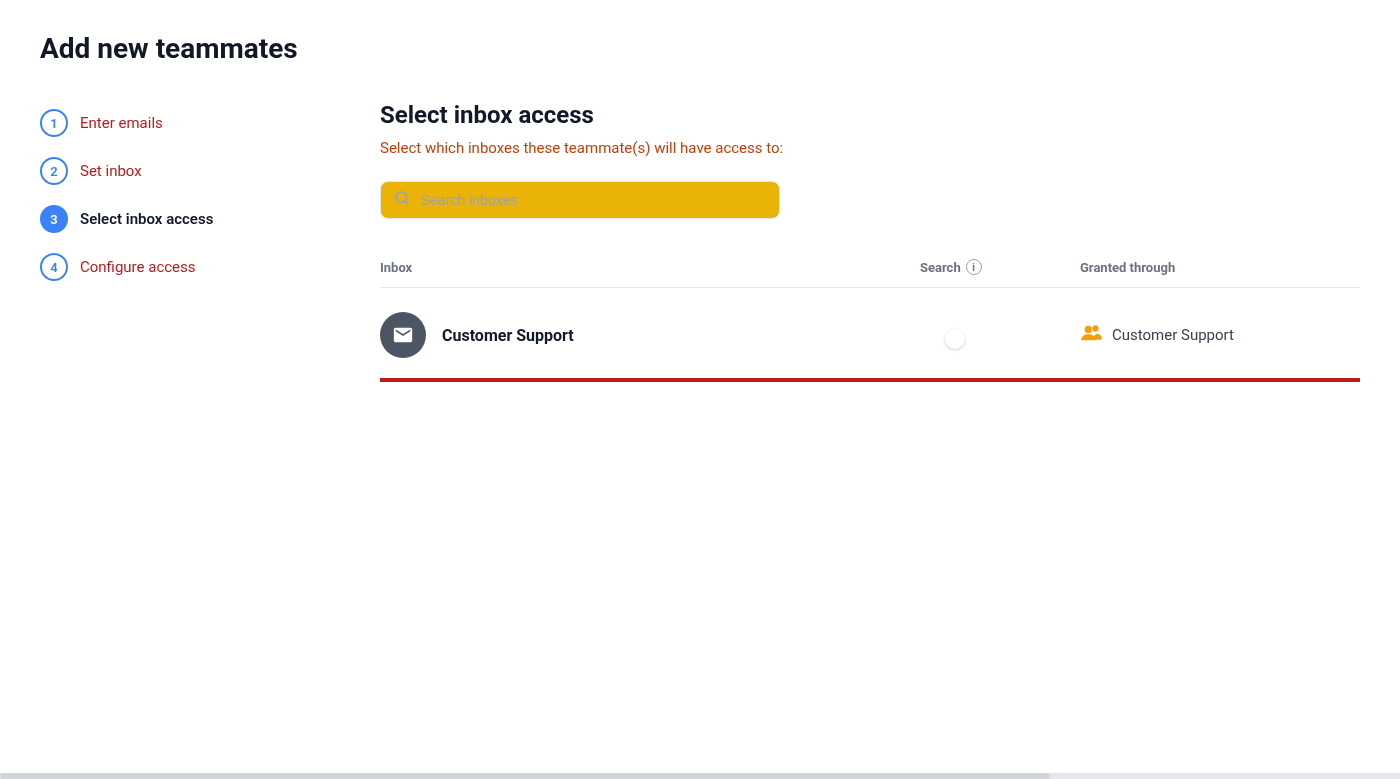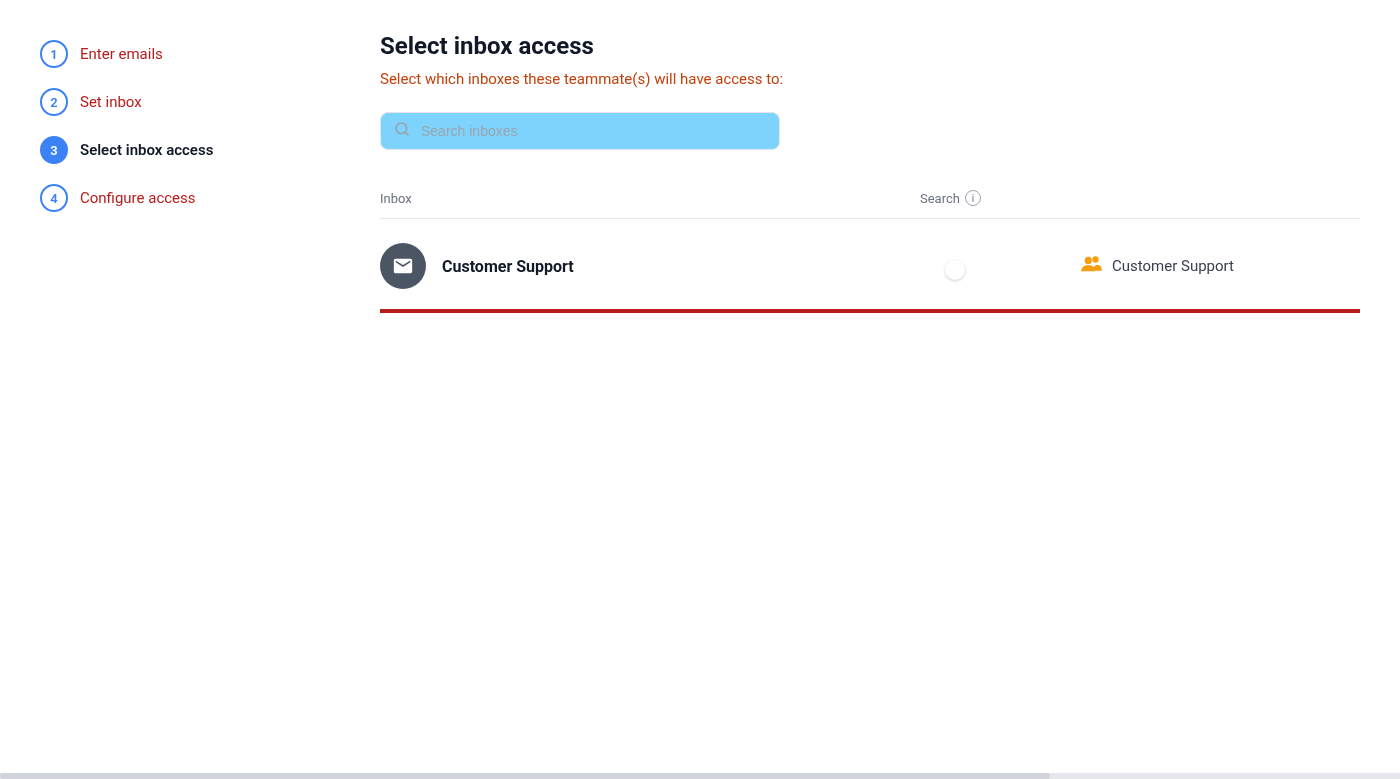--- a/index.html
+++ b/index.html
@@ -124,21 +124,21 @@
       transform: translateY(-50%);
       color: #9ca3af;
       font-size: 15px;
     }
 
     .search-input {
       width: 100%;
       padding: 10px 4px 10px 40px;
       border: 1.5px solid #e5e7eb;
       border-radius: 8px;
-      background: #7dd3fc;
+      background: #eab308;
       font-size: 14px;
       color: #374151;
       outline: none;
     }
 
     .search-input::placeholder {
       color: #9ca3af;
     }
 
     
@@ -149,21 +149,21 @@
     .table-header {
       display: grid;
       grid-template-columns: 1fr 160px 280px;
       padding: 8px 0 12px 0;
       border-bottom: 1.5px solid #e5e7eb;
       margin-bottom: 4px;
     }
 
     .table-header-cell {
       font-size: 13px;
-      font-weight: 400;
+      font-weight: 700;
       color: #6b7280;
       display: flex;
       align-items: center;
       gap: 5px;
     }
 
     .info-icon {
       width: 16px;
       height: 16px;
       border-radius: 50%;
@@ -284,20 +284,21 @@
       background: #d1d5db;
       border-radius: 3px;
     }
   </style>
 </head>
 <body>
 
 <div class="page-container">
 
 
+  <h1 class="page-title">Add new teammates</h1>
 
   <div class="content-layout">
 
     <div class="stepper">
       <div class="step-item">
         <div class="step-circle">
           <span>1</span>
         </div>
         <span class="step-label">Enter emails</span>
       </div>
@@ -336,20 +337,21 @@
       </div>
 
       <div class="inbox-table">
 
         <div class="table-header">
           <div class="table-header-cell">Inbox</div>
           <div class="table-header-cell">
             <span>Search</span>
             <span class="info-icon">i</span>
           </div>
+          <div class="table-header-cell">Granted through</div>
         </div>
 
         <div class="table-row">
           <div class="inbox-cell">
             <div class="inbox-avatar">
               <svg viewBox="0 0 24 24" fill="white" xmlns="http://www.w3.org/2000/svg">
                 <path d="M20 4H4C2.9 4 2 4.9 2 6V18C2 19.1 2.9 20 4 20H20C21.1 20 22 19.1 22 18V6C22 4.9 21.1 4 20 4ZM20 8L12 13L4 8V6L12 11L20 6V8Z"></path>
               </svg>
             </div>
             <span class="inbox-name">Customer Support</span>

